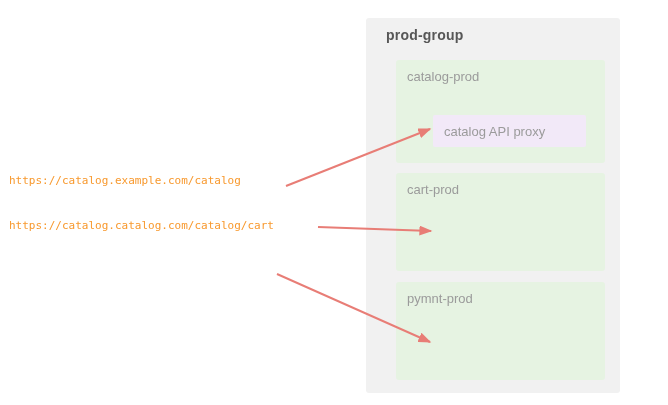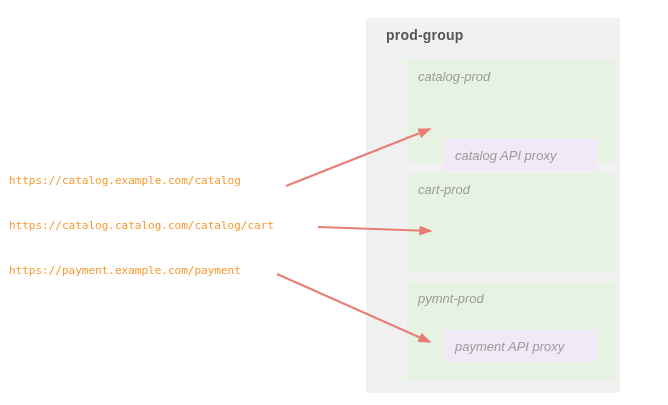--- a/index.html
+++ b/index.html
@@ -32,81 +32,78 @@
     background:var(--group-bg,#f1f1f1);
     border-radius:3px;
   }
   .group-title{
     position:absolute;left:20px;top:9px;
     font-size:14px;font-weight:bold;line-height:17px;
     color:var(--group-title-text,#575757);
     letter-spacing:0.2px;
   }
   .env-box{
-    position:absolute;left:41px;
+    position:absolute;left:30px;
     width:209px;
     background:var(--env-bg,#e6f3e2);
     border-radius:3px;
-    font-style:italic;
   }
   .env-1{top:42px;height:103px;}
   .env-2{top:155px;height:98px;}
   .env-3{top:264px;height:98px;}
   .env-label{
     position:absolute;left:11px;top:9px;
     font-size:13px;line-height:16px;
     color:var(--label-text,#9b9b9b);
   }
   .proxy-box{
     position:absolute;
     width:142px;height:32px;
     padding-left:11px;
     background:var(--proxy-bg,#f2e9f8);
     border-radius:2px;
     display:flex;align-items:center;
     font-size:13px;
     color:var(--label-text,#9b9b9b);
     white-space:nowrap;
   }
-  .env-1 .proxy-box{left:37px;top:55px;margin-top:24px;}
+  .env-1 .proxy-box{left:37px;top:55px;}
   .env-2 .proxy-box{left:37px;top:43px;}
   .env-3 .proxy-box{left:37px;top:48px;}
   .arrows-svg{
     position:absolute;left:0;top:0;
     width:668px;height:405px;
     pointer-events:none;
   }
   .arrow-line{stroke:var(--arrow,#e87d76);stroke-width:2;fill:none;}
   .arrowhead{fill:var(--arrow,#e87d76);}
 </style>
 </head>
 <body>
 
 <div class="canvas">
 
 
   <div class="url url-1">https://catalog.example.com/catalog</div>
   <div class="url url-2">https://catalog.catalog.com/catalog/cart</div>
-  <div class="url url-3">https://payment.example.com/payment</div>
 
   <div class="group-box">
     <div class="group-title">prod-group</div>
 
     <div class="env-box env-1">
       <div class="env-label">catalog-prod</div>
       <div class="proxy-box">catalog API proxy</div>
     </div>
 
     <div class="env-box env-2">
       <div class="env-label">cart-prod</div>
     </div>
 
     <div class="env-box env-3">
       <div class="env-label">pymnt-prod</div>
-      <div class="proxy-box">payment API proxy</div>
     </div>
   </div>
 
   <svg class="arrows-svg" viewBox="0 0 668 405" xmlns="http://www.w3.org/2000/svg">
     <defs>
       <marker id="ah" markerWidth="7" markerHeight="5" refX="5.8" refY="2.5" orient="auto">
         <path class="arrowhead" d="M0,0 L6.5,2.5 L0,5 Z"></path>
       </marker>
     </defs>
   <line x1="286" y1="186" x2="430" y2="129" class="arrow-line" marker-end="url(#ah)"></line>

